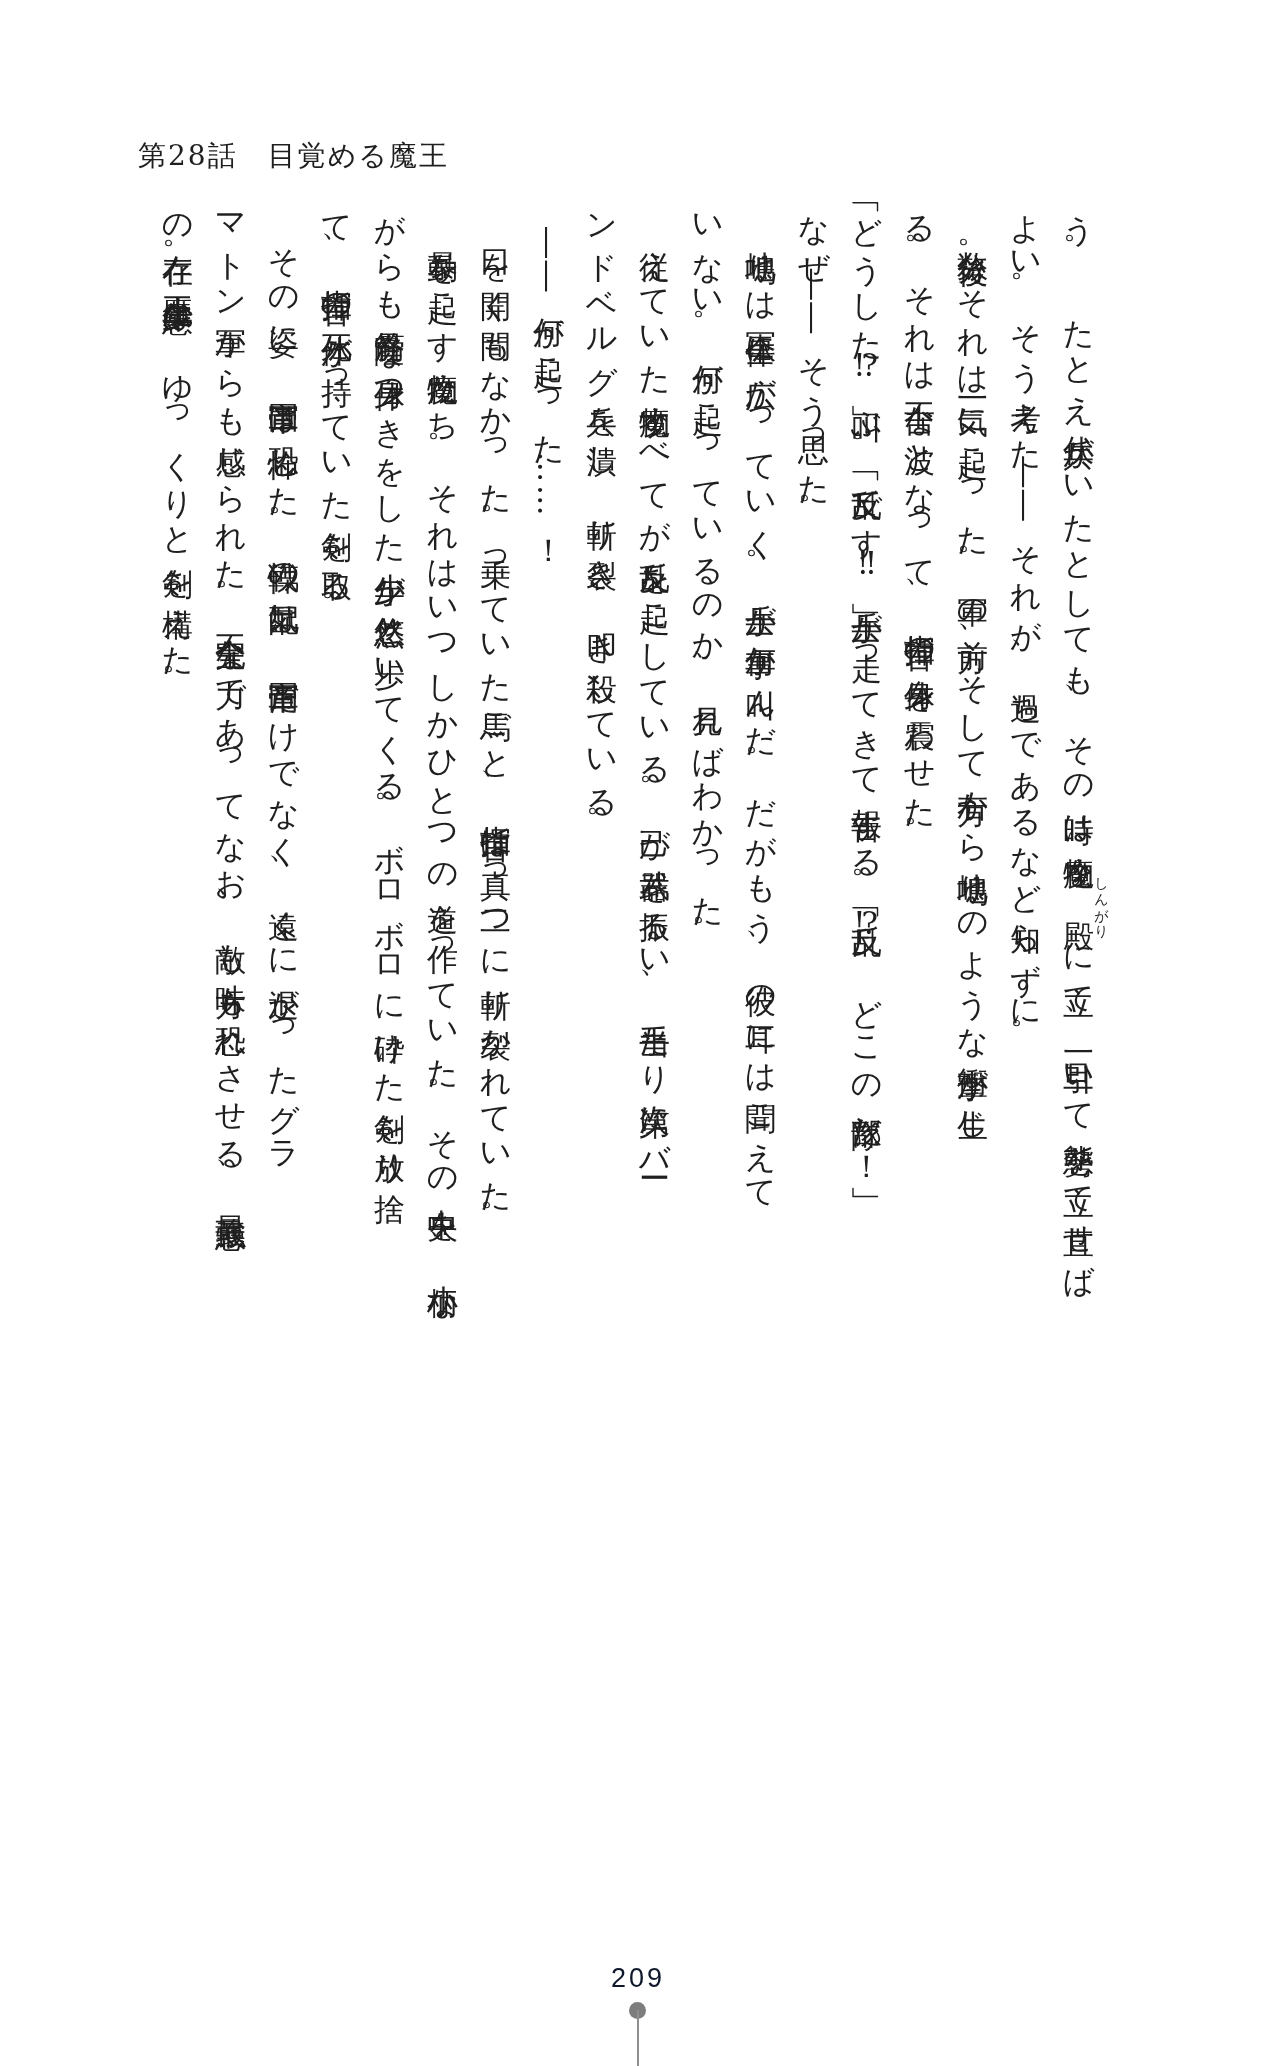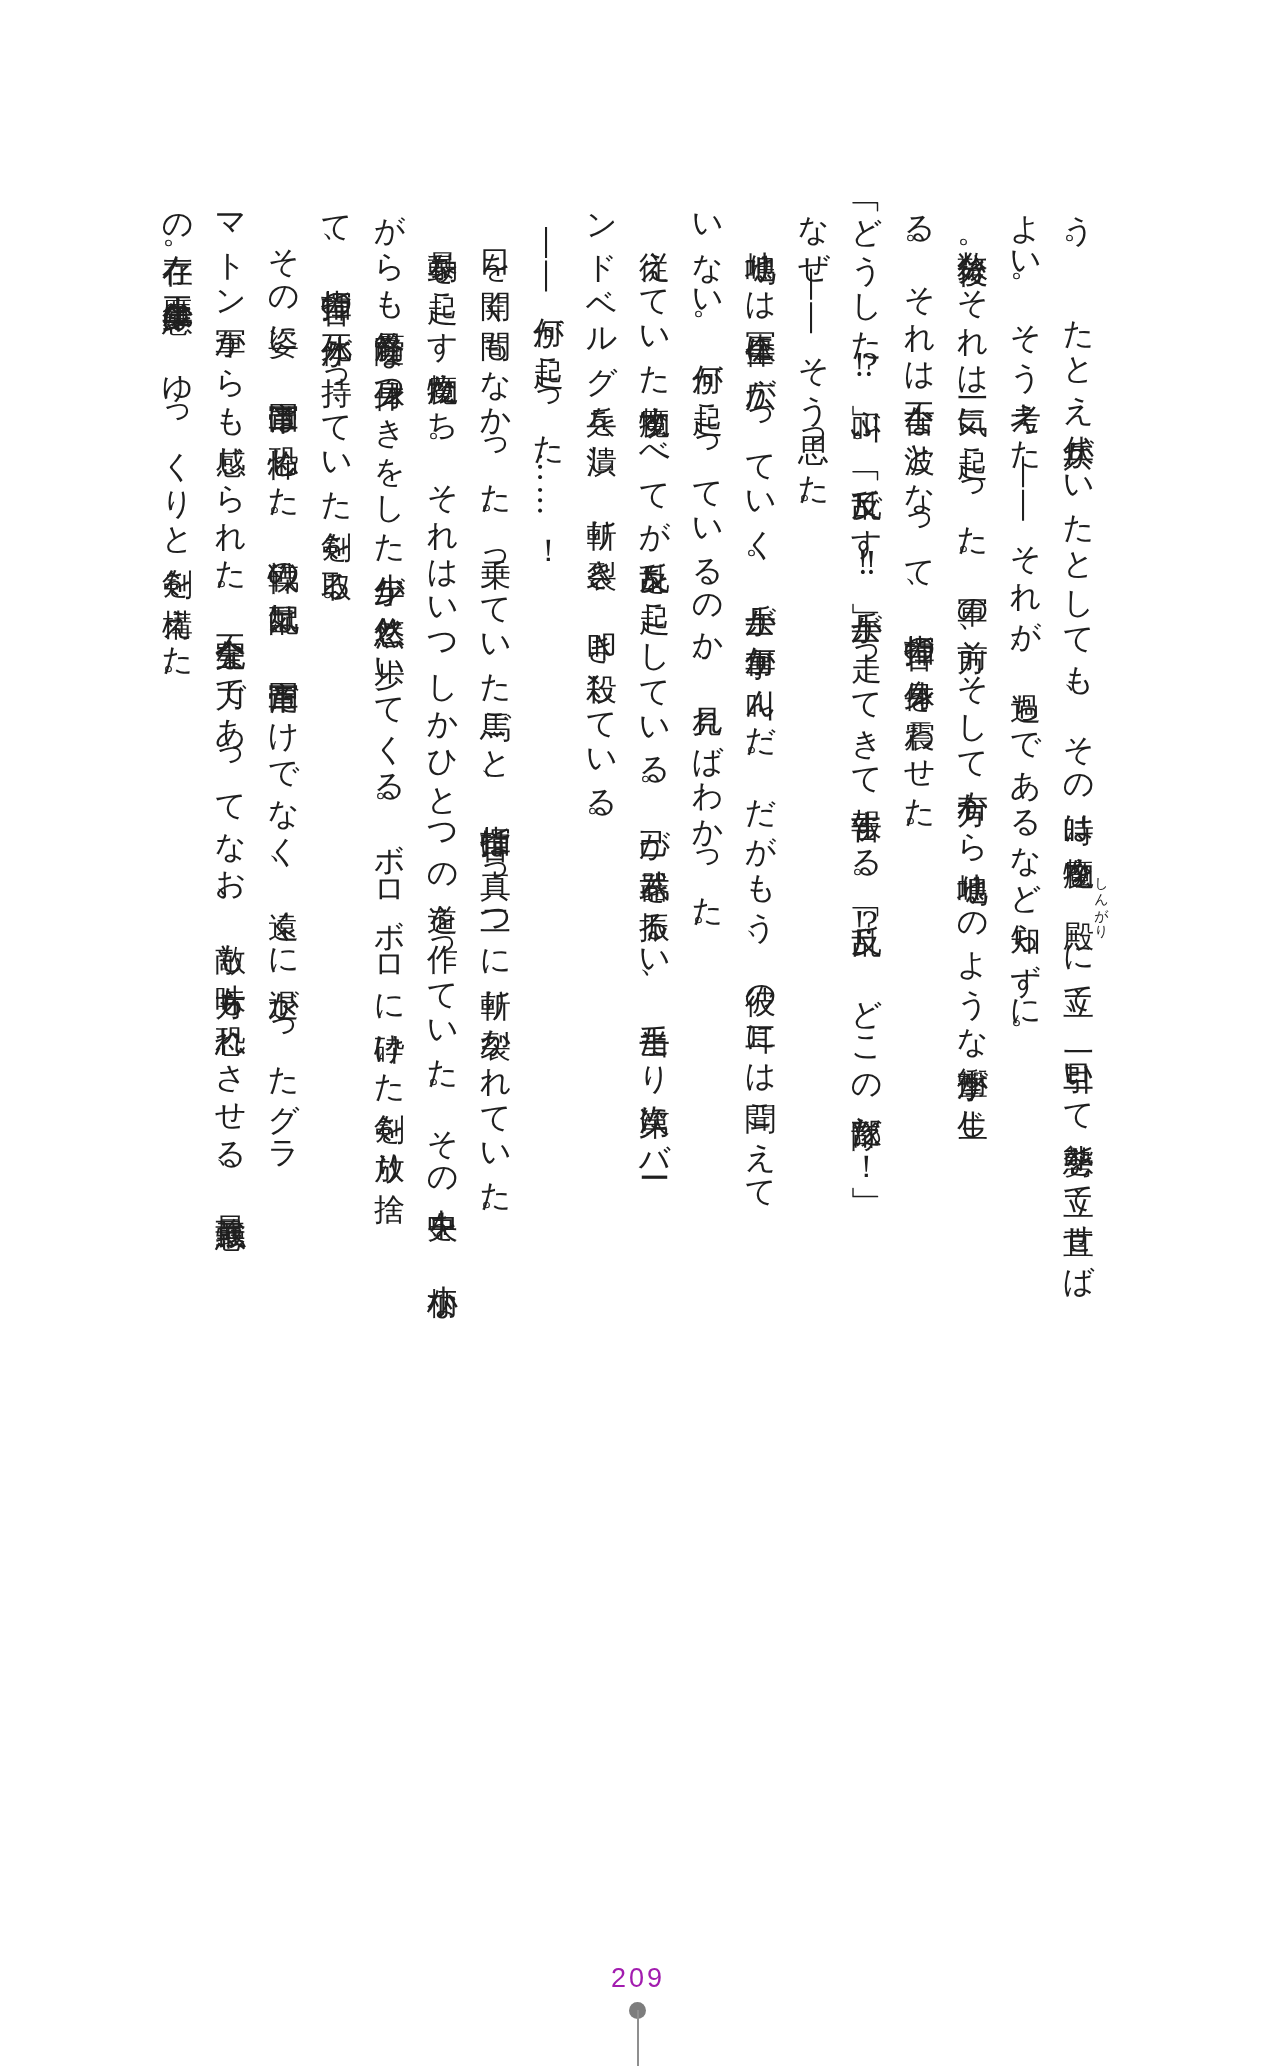--- a/index.html
+++ b/index.html
@@ -48,41 +48,42 @@
   }
   .page-number{
     position:absolute;
     left:563px;top:1963px;
     width:150px;
     text-align:center;
     font-family:"Liberation Sans","DejaVu Sans",sans-serif;
     font-weight:300;
     font-size:27px;
     letter-spacing:3px;
-    color:#a21caf;
+    color:#0f172a;
   }
   .footer-dot{
     position:absolute;
     left:629px;top:2002px;
     width:17px;height:17px;
     border-radius:50%;
     background:#7d7d7d;
   }
   .footer-rule{
     position:absolute;
     left:637px;top:2010px;
     width:2px;height:56px;
     background:#8f8f8f;
   }
 </style>
 </head>
 <body>
 
 <div class="page">
 
+  <div class="chapter-header">第28話　目覚める魔王</div>
 
   <div class="text-block" style="color: rgb(31, 31, 31);">
       <p class="vline">う。　たとえ伏兵がいたとしても、その時は魔物を<ruby>殿<rt>しんがり</rt></ruby>に立て、一旦引いて態勢を立て直せば</p>
       <p class="vline">よい。そう考えた――それが、過ちであるなど知らずに。</p>
       <p class="vline indent">数分後。それは一気に起こった。軍の前方、そして右方から地鳴りのような衝撃が生じ</p>
       <p class="vline">る。それは不吉な波となって、指揮官の身体を震わせた。</p>
       <p class="vline">「どうした⁉」叫ぶ。「反乱です‼」兵士が走ってきて報告する。「反乱⁉　どこの部隊だ！」</p>
       <p class="vline">なぜ――そう思った。</p>
       <p class="vline indent">地鳴りは軍全体に広がっていく。兵士が何事か叫んだ。だがもう、彼の耳には聞こえて</p>
       <p class="vline">いない。何が起こっているのか、見ればわかった。</p>

